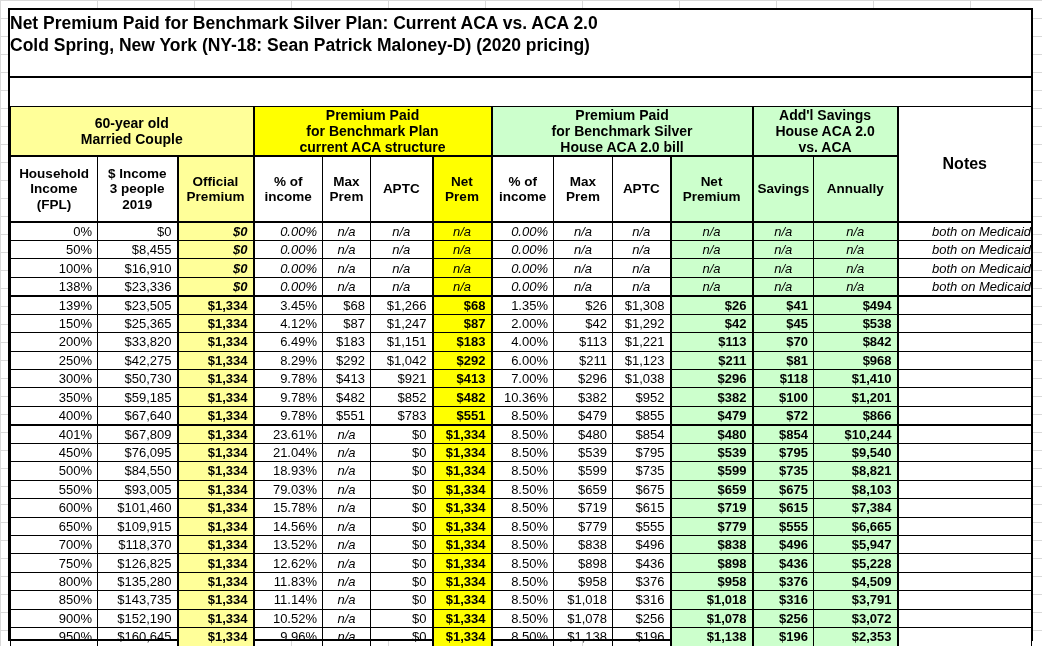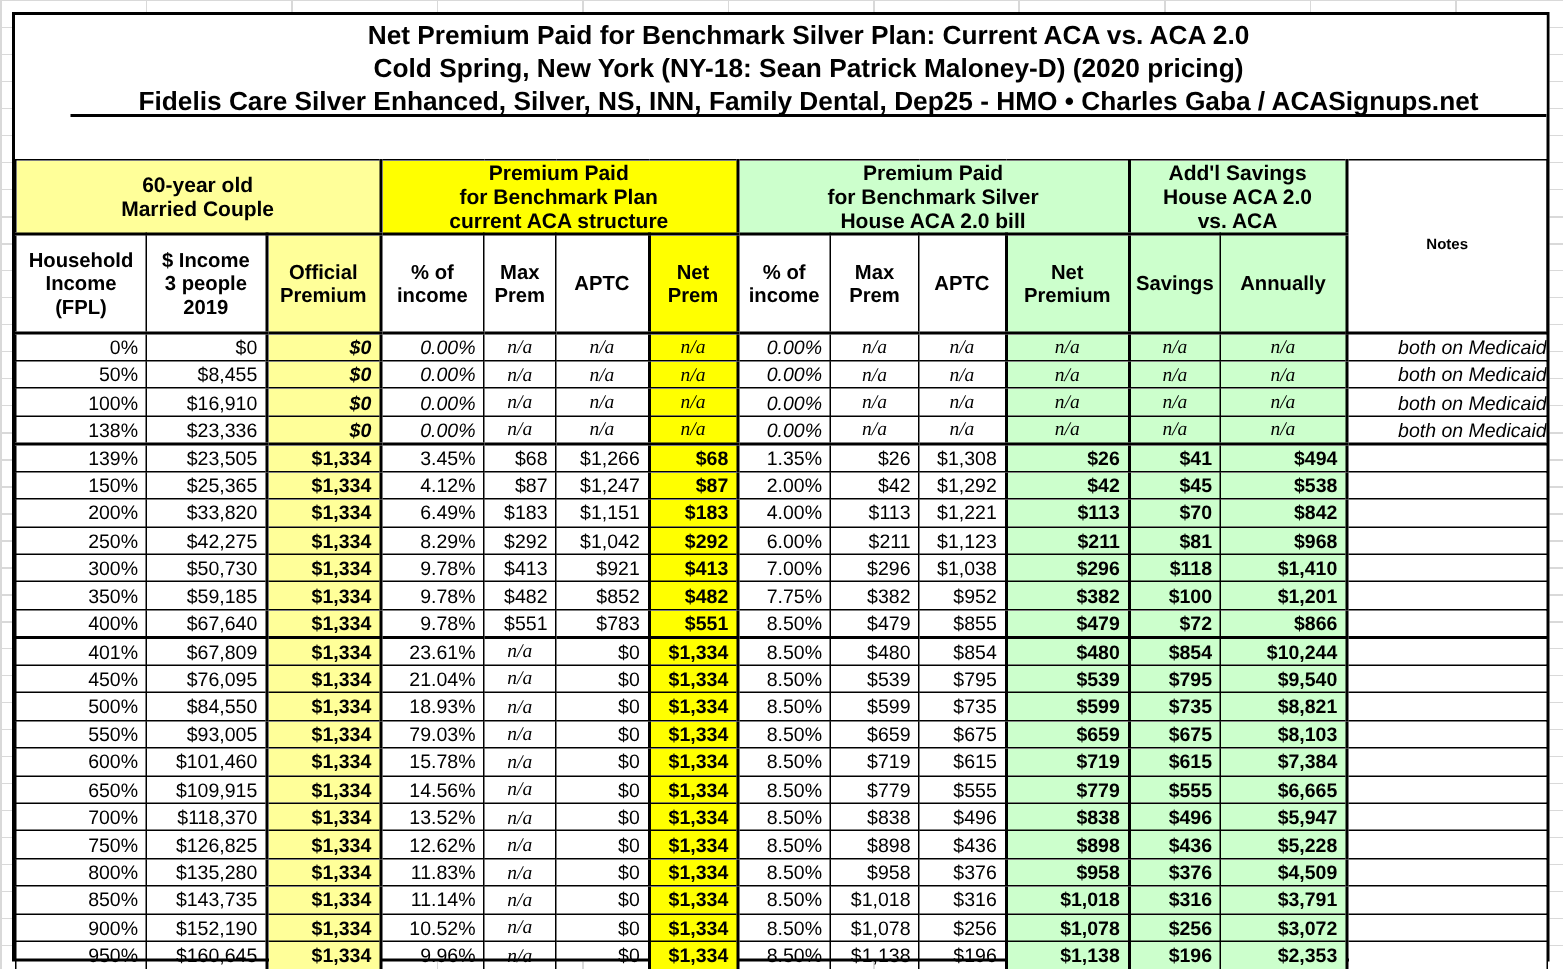--- a/index.html
+++ b/index.html
@@ -9,58 +9,57 @@
     background-image:
       repeating-linear-gradient(to right, #d9d9d9 0 1px, transparent 1px 97px),
       repeating-linear-gradient(to bottom, #d9d9d9 0 1px, transparent 1px 18px);
     overflow:hidden;
   }
   #sheet{
     position:absolute; left:8px; top:8px; width:1021px; height:629px;
     border:2px solid #000; background:#fff;
   }
   .title{
-    height:68px; border-bottom:2px solid #000; text-align:center;
+    height:68px; border-bottom:2px solid #000; text-align:left;
     font-weight:bold; font-size:17.5px; line-height:22px; padding-top:2px;
-    box-sizing:border-box; background:#fff;margin-left:37px;
+    box-sizing:border-box; background:#fff;
   }
   table{
     border-collapse:collapse; table-layout:fixed; width:1021px; height:559px;margin-top:28px;
   }
   td,th{
     border:1px solid #000; overflow:hidden; white-space:nowrap;
     font-size:13px; padding:0; box-sizing:border-box;
   }
   .bL{border-left-width:2px;}
   tr.group th{border-bottom-width:2px; height:48px;}
   tr.cols th{border-bottom-width:2px; height:66px;}
   tbody tr{height:18px;}
   tr.sep td{border-bottom-width:2px;}
   .g{white-space:pre-line; font-size:14px; font-weight:bold; text-align:center; vertical-align:middle; line-height:16px;}
   .ch{white-space:pre-line; font-size:13.5px; font-weight:bold; text-align:center; vertical-align:middle; line-height:15.5px; background:#fff;}
-  .notes-h{font-size:10px;}
+  .notes-h{font-size:16px;}
   .num{text-align:right; padding-right:5px;}
   .bold{font-weight:bold;}
   .ly{background:#FFFF99;}
   .by{background:#FFFF00;}
   .lg{background:#CCFFCC;}
-  .na{text-align:center; font-style:italic; font-weight:normal; padding-right:0;font-family:Liberation Serif, serif;}
+  .na{text-align:center; font-style:italic; font-weight:normal; padding-right:0;}
   .ital{font-style:italic;}
   .notes{text-align:right; font-style:italic; background:#fff;}
 </style>
 </head>
 <body>
 
 <div id="canvas">
   <div id="sheet">
 
     <div class="title">
       <div>Net Premium Paid for Benchmark Silver Plan: Current ACA vs. ACA 2.0</div>
       <div>Cold Spring, New York (NY-18: Sean Patrick Maloney-D) (2020 pricing)</div>
-      <div>Fidelis Care Silver Enhanced, Silver, NS, INN, Family Dental, Dep25 - HMO • Charles Gaba / ACASignups.net</div>
     </div>
 
     <table>
       <colgroup>
         <col style="width:87px">
           <col style="width:80px">
           <col style="width:76px">
         <col style="width:69px">
           <col style="width:48px">
           <col style="width:62px">
@@ -261,21 +260,21 @@
             <td class="notes bL"></td>
           </tr>
           <tr>
             <td class="num">350%</td>
             <td class="num">$59,185</td>
             <td class="num bold ly bL">$1,334</td>
             <td class="num bL">9.78%</td>
             <td class="num">$482</td>
             <td class="num">$852</td>
             <td class="num bold by bL">$482</td>
-            <td class="num bL">7.75%</td>
+            <td class="num bL">10.36%</td>
             <td class="num">$382</td>
             <td class="num">$952</td>
             <td class="num bold lg bL">$382</td>
             <td class="num bold lg bL">$100</td>
             <td class="num bold lg">$1,201</td>
             <td class="notes bL"></td>
           </tr>
           <tr class="sep">
             <td class="num">400%</td>
             <td class="num">$67,640</td>

